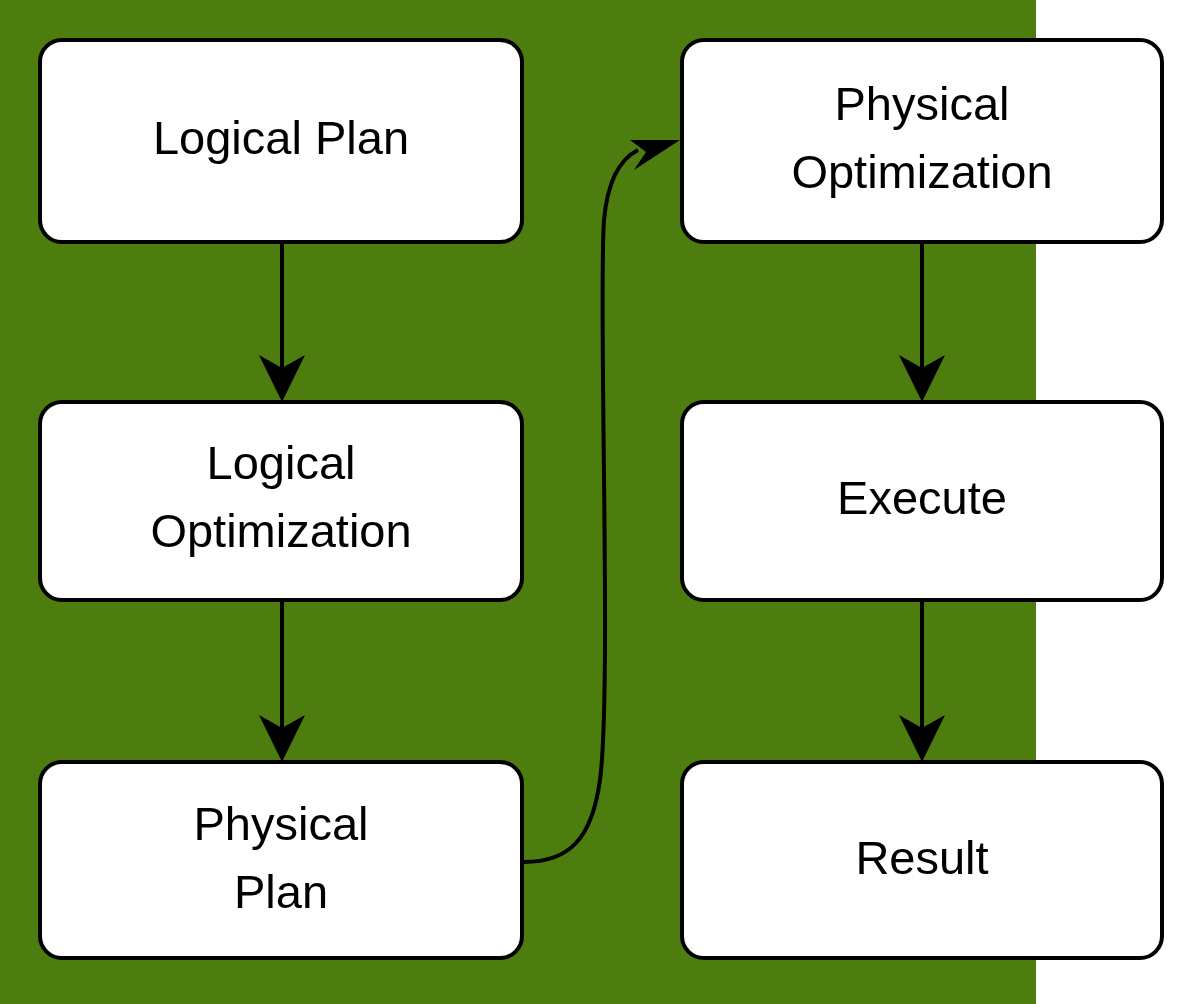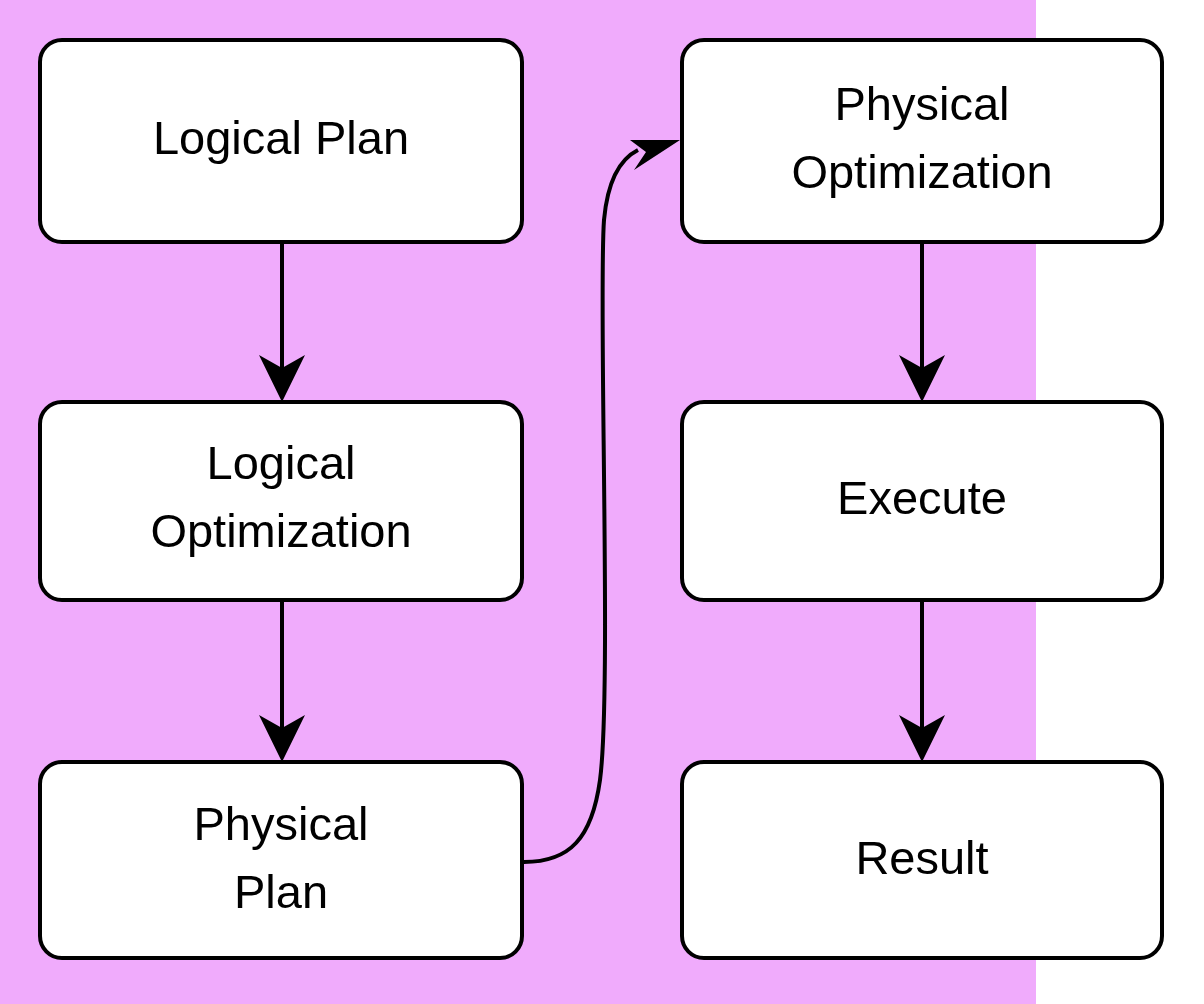--- a/index.html
+++ b/index.html
@@ -11,21 +11,21 @@
   body {
     width: 1204px;
     height: 1004px;
     overflow: hidden;
     font-family: "Liberation Sans", sans-serif;
   }
   #diagram-root {
     position: relative;
     width: 1036px;
     height: 1004px;
-    background: #f0abfc;
+    background: #4d7c0f;
   }
   #flow-svg {
     position: absolute;
     left: 0;
     top: 0;
     width: 1204px;
     height: 1004px;
     display: block;
   }
   .node-box {

